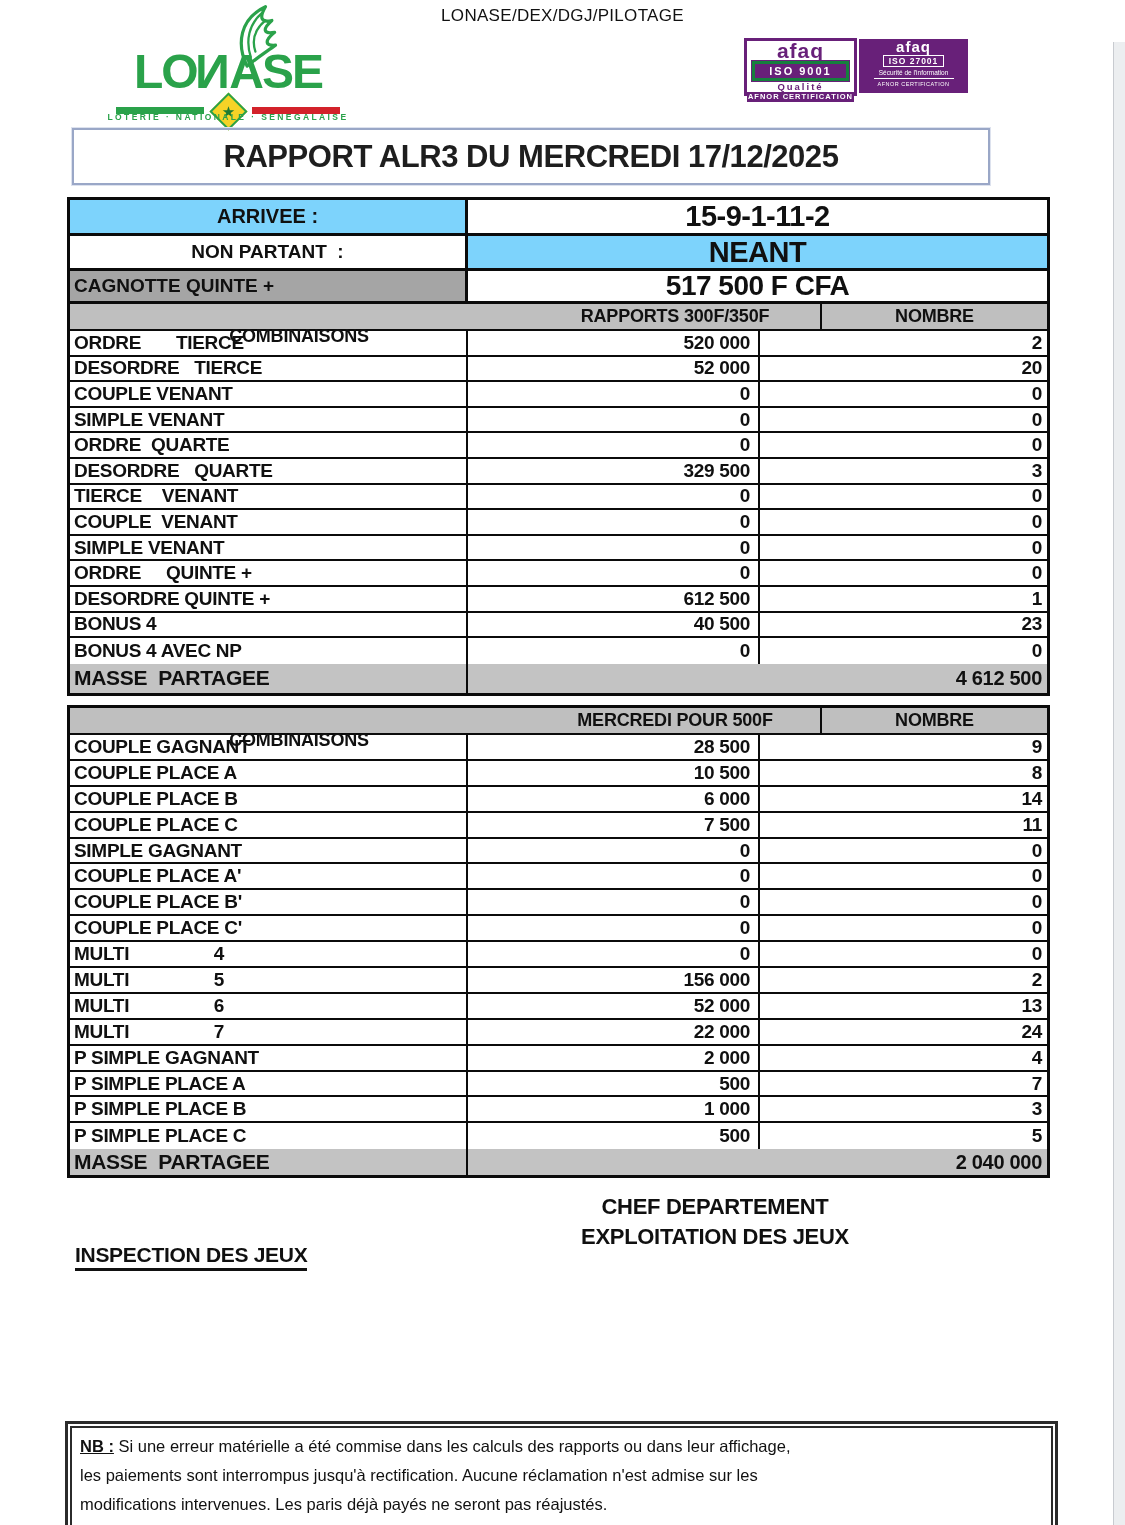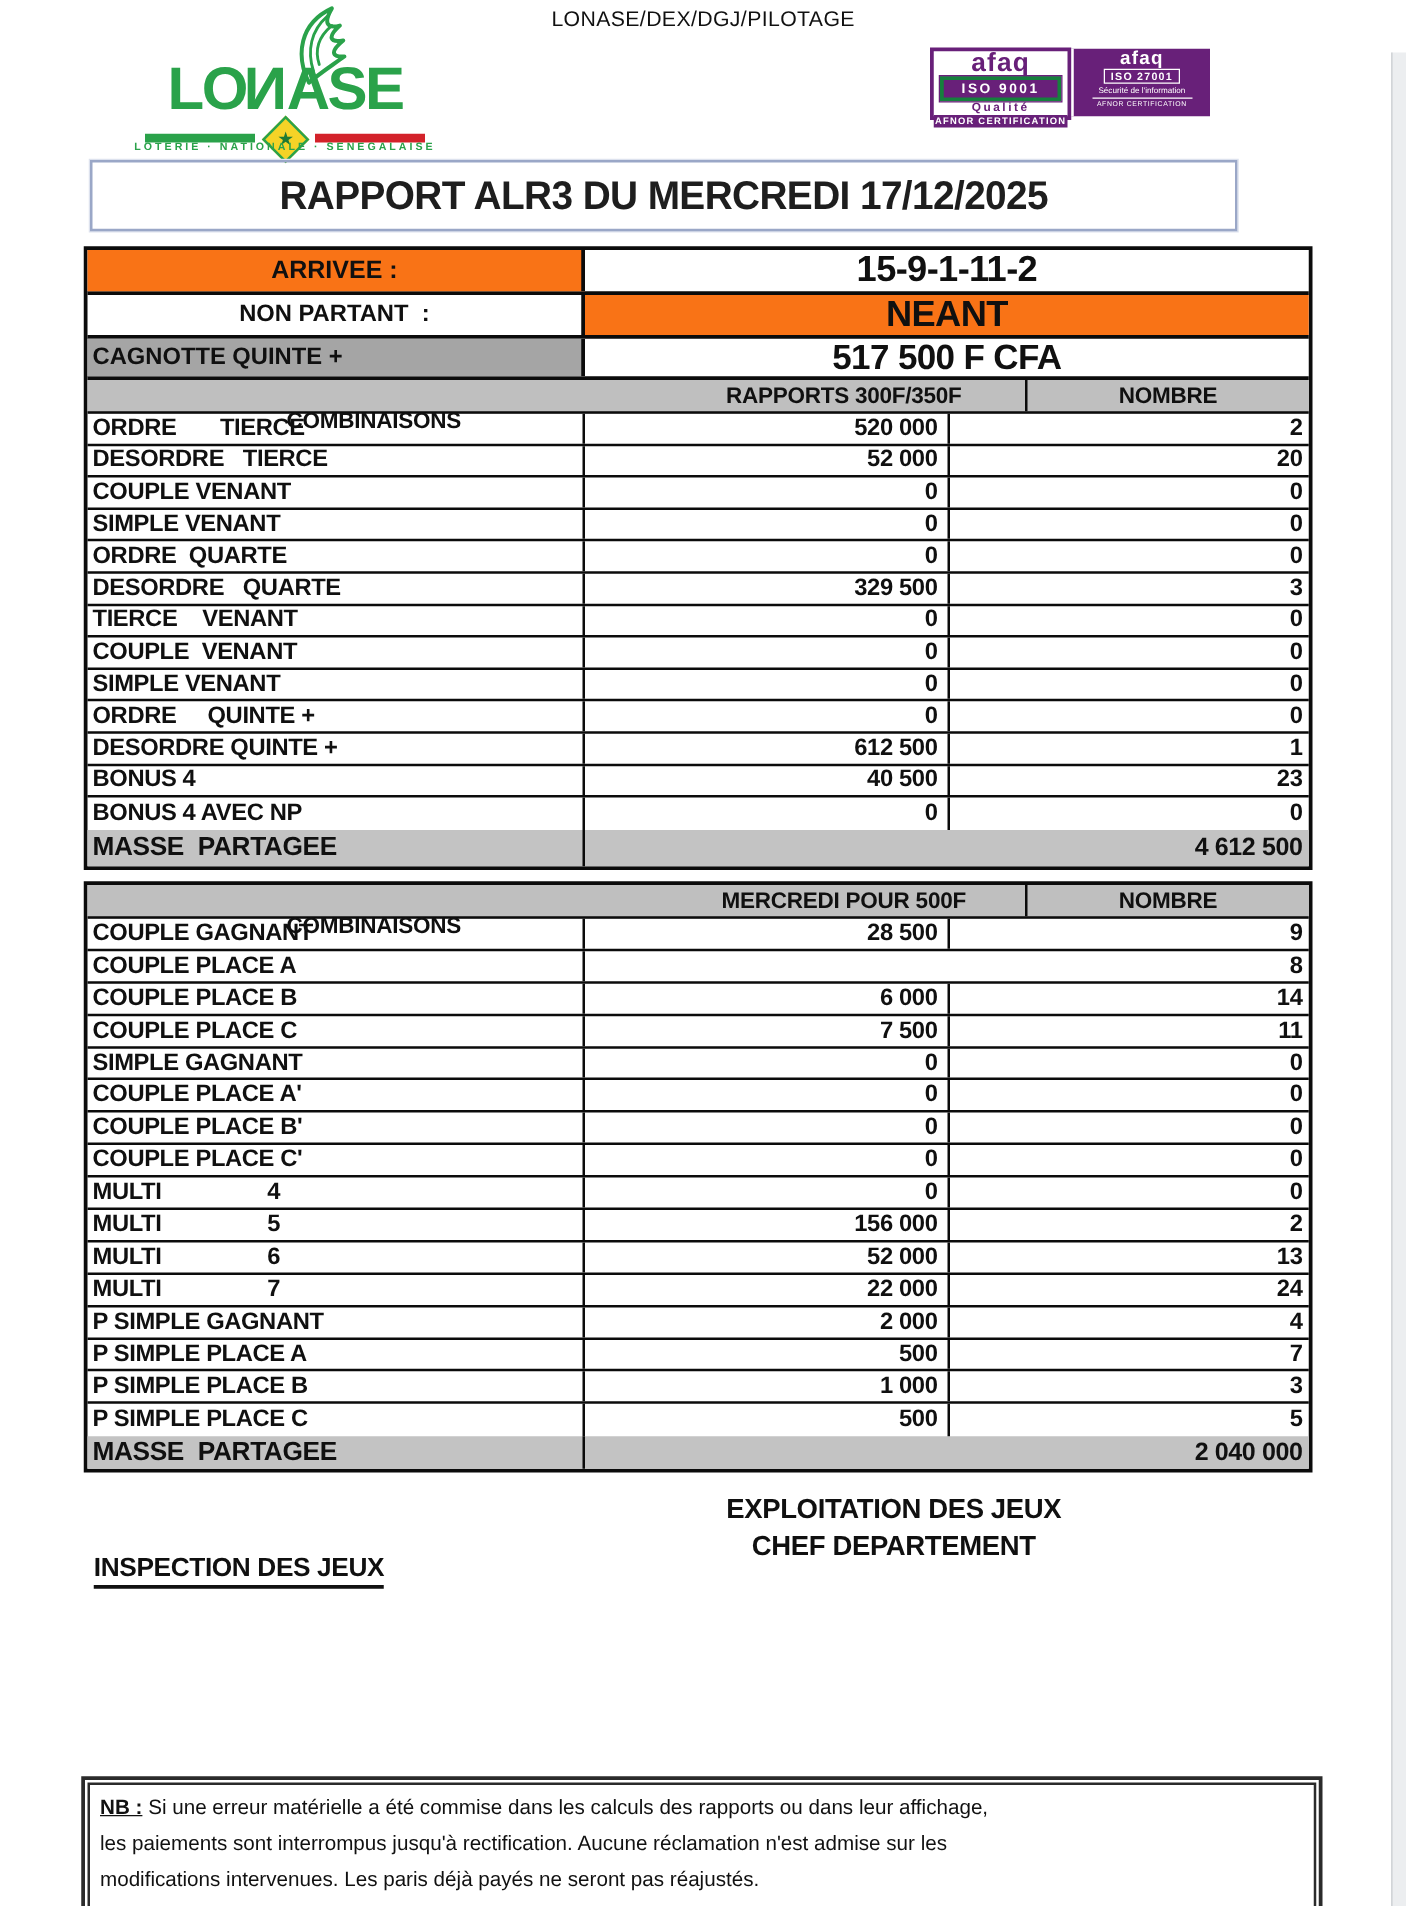--- a/index.html
+++ b/index.html
@@ -56,21 +56,21 @@
   
   .tblock{position:absolute;left:67px;width:983px;border:3px solid #0b0b0b;box-sizing:border-box;
           background:#fff;}
   .t1{top:197px;}
   .t2{top:705px;}
   .srow{display:flex;border-bottom:3px solid #0b0b0b;box-sizing:border-box;}
   .scell{box-sizing:border-box;display:flex;align-items:center;justify-content:center;}
   .s-lab{width:398px;border-right:3px solid #0b0b0b;font-weight:bold;}
   .s-val{flex:1;font-weight:bold;}
   .r1{height:36px;} .r2{height:35px;} .r3{height:33px;}
-  .g{background:#f97316;} .dg{background:#a5a5a5;}
+  .g{background:#7dd3fc;} .dg{background:#a5a5a5;}
   .f20{font-size:20px;} .f19{font-size:19px;white-space:pre;}
   .f29{font-size:29px;letter-spacing:-.5px;} .f28{font-size:28px;letter-spacing:-.5px;}
   .leftal{justify-content:flex-start;padding-left:4px;}
   .hrow{display:flex;height:27px;border-bottom:2px solid #0b0b0b;box-sizing:border-box;background:#bfbfbf;}
   .hc{box-sizing:border-box;font-weight:bold;font-size:18px;display:flex;align-items:center;
       justify-content:center;letter-spacing:-.2px;}
   .c0{width:460px;border-right:2px solid #a21caf;margin-top:32px;}
   .c1{width:292px;border-right:2px solid #0b0b0b;}
   .c2{flex:1;}
   .trow{display:flex;border-bottom:2px solid #0b0b0b;box-sizing:border-box;height:25.6px;}
@@ -249,20 +249,21 @@
       <div class="hc c2">NOMBRE</div>
     </div>
     <div id="t2-rows">
         <div class="trow">
           <div class="cell cl">COUPLE GAGNANT</div>
           <div class="cell cr">28 500</div>
           <div class="cell cn">9</div>
         </div>
         <div class="trow">
           <div class="cell cl">COUPLE PLACE A</div>
+          <div class="cell cr">10 500</div>
           <div class="cell cn">8</div>
         </div>
         <div class="trow">
           <div class="cell cl">COUPLE PLACE B</div>
           <div class="cell cr">6 000</div>
           <div class="cell cn">14</div>
         </div>
         <div class="trow">
           <div class="cell cl">COUPLE PLACE C</div>
           <div class="cell cr">7 500</div>
@@ -330,22 +331,22 @@
         </div>
       </div>
     <div class="trow masse">
       <div class="cell cl">MASSE  PARTAGEE</div>
       <div class="cell cr"></div>
       <div class="cell cn">2 040 000</div>
     </div>
   </div>
 
   <div class="chef">
+    <div>CHEF DEPARTEMENT</div>
     <div>EXPLOITATION DES JEUX</div>
-    <div>CHEF DEPARTEMENT</div>
   </div>
   <div class="inspection">INSPECTION DES JEUX</div>
 
   <div class="nb">
     <div class="nb-inner">
       <div class="nb-line"><span class="nb-label">NB :</span><span> Si une erreur matérielle a été commise dans les calculs des rapports ou dans leur affichage,</span></div>
       <div class="nb-line">les paiements sont interrompus jusqu'à rectification. Aucune réclamation n'est admise sur les</div>
       <div class="nb-line">modifications intervenues. Les paris déjà payés ne seront pas réajustés.</div>
       <div class="nb-line nb-last">
         

